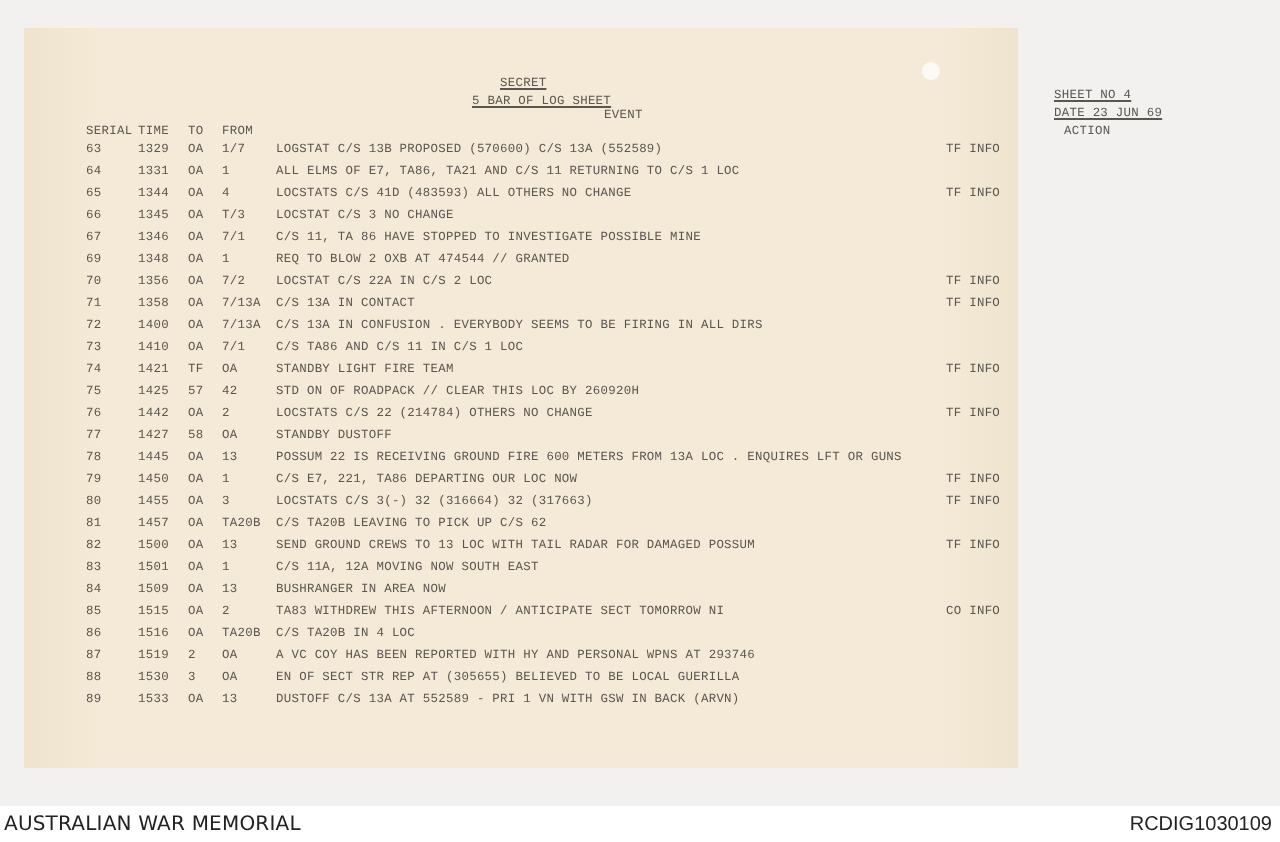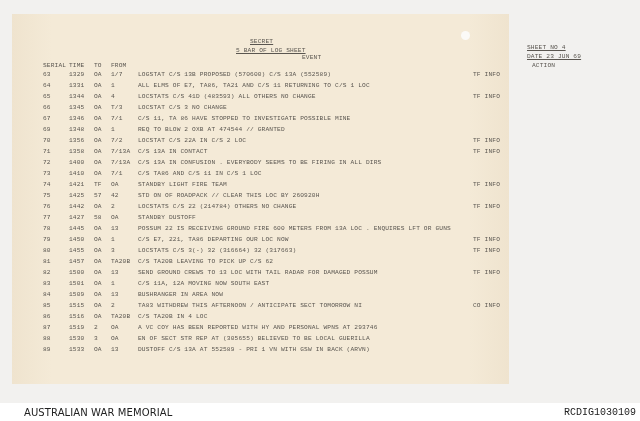--- a/index.html
+++ b/index.html
@@ -2,22 +2,22 @@
 <html><head>
 <meta charset="utf-8">
 <style>
   html,body{margin:0;padding:0;}
   body{width:640px;height:421px;background:#ffffff;position:relative;overflow:hidden;font-family:"Liberation Mono","DejaVu Sans Mono",monospace;}
   .scan{position:absolute;left:0;top:0;width:640px;height:403px;background:#f2f1ef;}
   .doc{position:absolute;left:12px;top:14px;width:497px;height:370px;background:#f4ead7;}
   .doc::after{content:"";position:absolute;inset:0;background:linear-gradient(90deg,rgba(230,215,190,.35),rgba(255,255,255,0) 8%,rgba(255,255,255,0) 92%,rgba(230,215,190,.35));}
   .t{position:absolute;font-size:6.2px;color:#5a5650;letter-spacing:0.15px;white-space:nowrap;line-height:7px;}
   .u{text-decoration:underline;}
-  .footer-left{position:absolute;left:2px;top:407px;font-family:"DejaVu Sans","Liberation Sans",sans-serif;font-size:10px;color:#222;letter-spacing:0.1px;margin-left:22px;}
-  .footer-right{position:absolute;right:4px;top:407px;font-family:Liberation Mono, monospace;font-size:10px;color:#222;}
+  .footer-left{position:absolute;left:2px;top:407px;font-family:"DejaVu Sans","Liberation Sans",sans-serif;font-size:10px;color:#222;letter-spacing:0.1px;}
+  .footer-right{position:absolute;right:4px;top:407px;font-family:Liberation Sans, sans-serif;font-size:10px;color:#222;}
   .hole{position:absolute;left:461px;top:31px;width:9px;height:9px;border-radius:50%;background:#fbfaf7;}
   .row{position:absolute;left:0;width:640px;height:8px;}
   .c-serial{position:absolute;left:43px;}
   .c-time{position:absolute;left:69px;}
   .c-to{position:absolute;left:94px;}
   .c-from{position:absolute;left:111px;}
   .c-event{position:absolute;left:138px;}
   .c-action{position:absolute;left:473px;}
 </style>
 </head>

